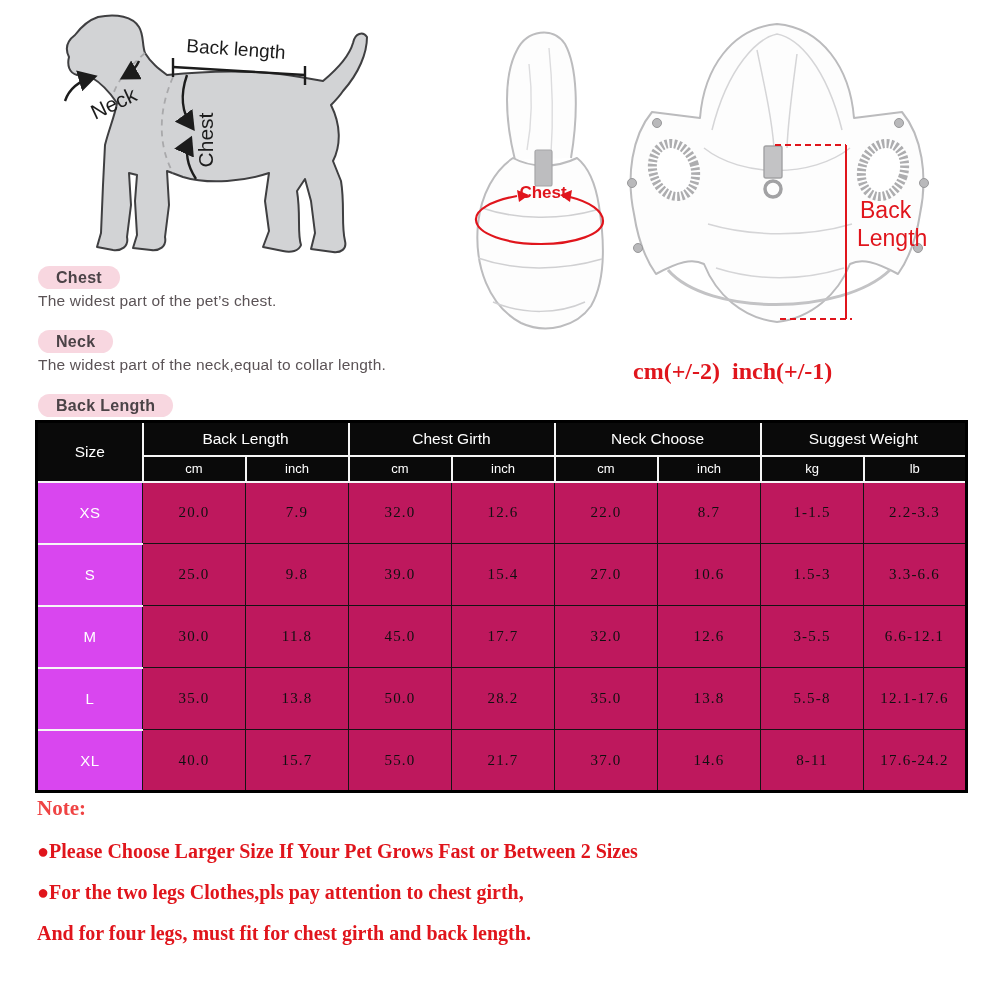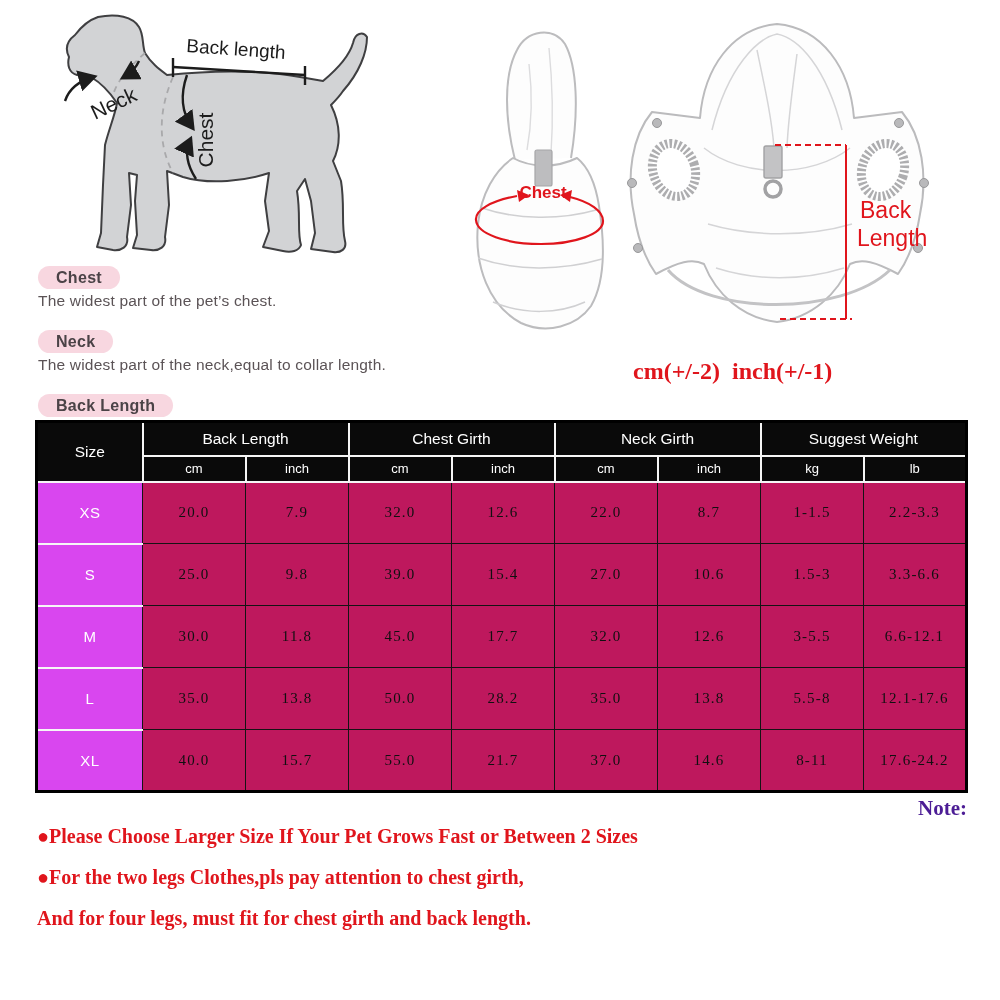--- a/index.html
+++ b/index.html
@@ -47,21 +47,21 @@
   .size-table td.size-cell {
     background:#d946ef; color:#ffffff;
     font-family:"Liberation Sans", sans-serif; font-size:15px;
     letter-spacing:.5px;
     border-top:2.2px solid #f6f6f6; border-bottom:2.2px solid #f6f6f6;
   }
 
   
   .notes { position:absolute; left:37px; top:796px; width:930px;
            font-family:"Liberation Serif", serif; font-weight:bold; }
-  .note-title { color:#4c1d95; font-size:21px; margin-bottom:4px;text-align:right; }
+  .note-title { color:#ef4444; font-size:21px; margin-bottom:19px; }
   .note-line  { color:#e0151c; font-size:20px; margin-bottom:18px; white-space:pre; }
 
   
   text { font-family:"Liberation Sans", sans-serif; }
   .annot-red { fill:#e0151c; }
 </style>
 </head>
 <body>
 
 <div class="canvas">
@@ -206,21 +206,21 @@
         <col style="width:103px">
           <col style="width:103px">
         <col style="width:103px">
           <col style="width:103px">
       </colgroup>
       <thead>
         <tr class="group-row">
           <th rowspan="2">Size</th>
           <th colspan="2">Back Length</th>
           <th colspan="2">Chest Girth</th>
-          <th colspan="2">Neck Girth</th>
+          <th colspan="2">Neck Choose</th>
           <th colspan="2">Suggest Weight</th>
         </tr>
         <tr class="unit-row">
           <th>cm</th>
           <th>inch</th>
           <th>cm</th>
           <th>inch</th>
           <th>cm</th>
           <th>inch</th>
           <th>kg</th>

